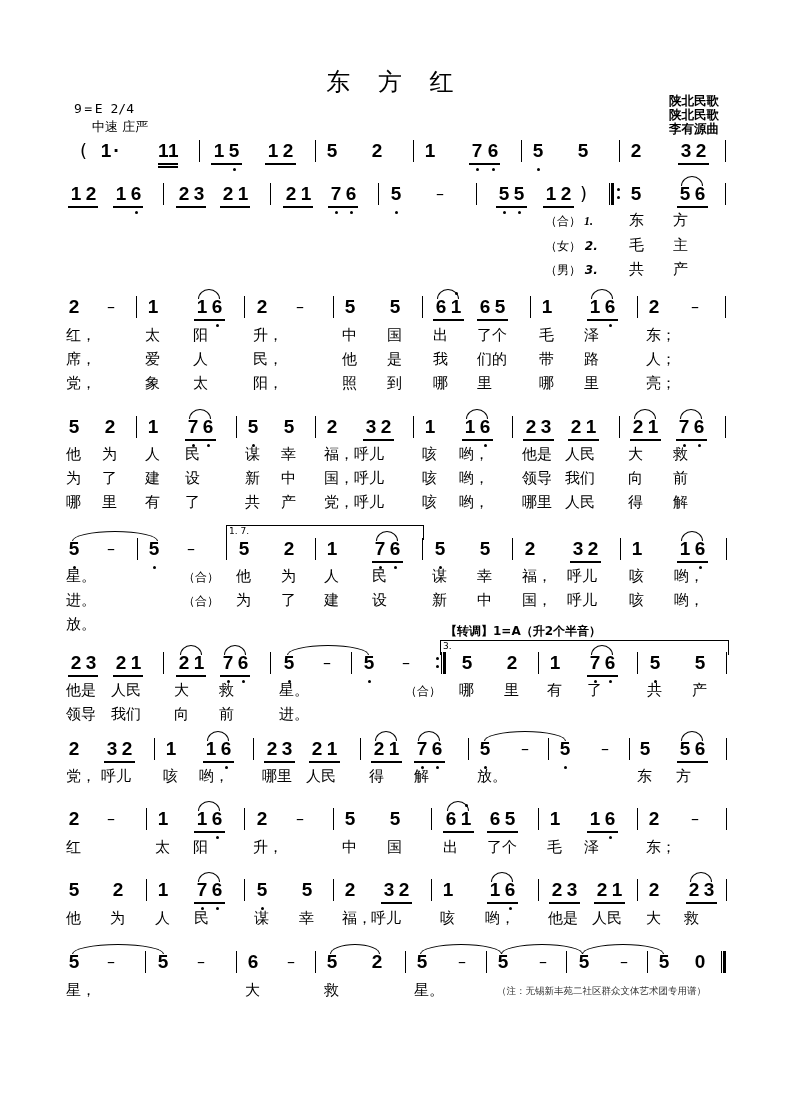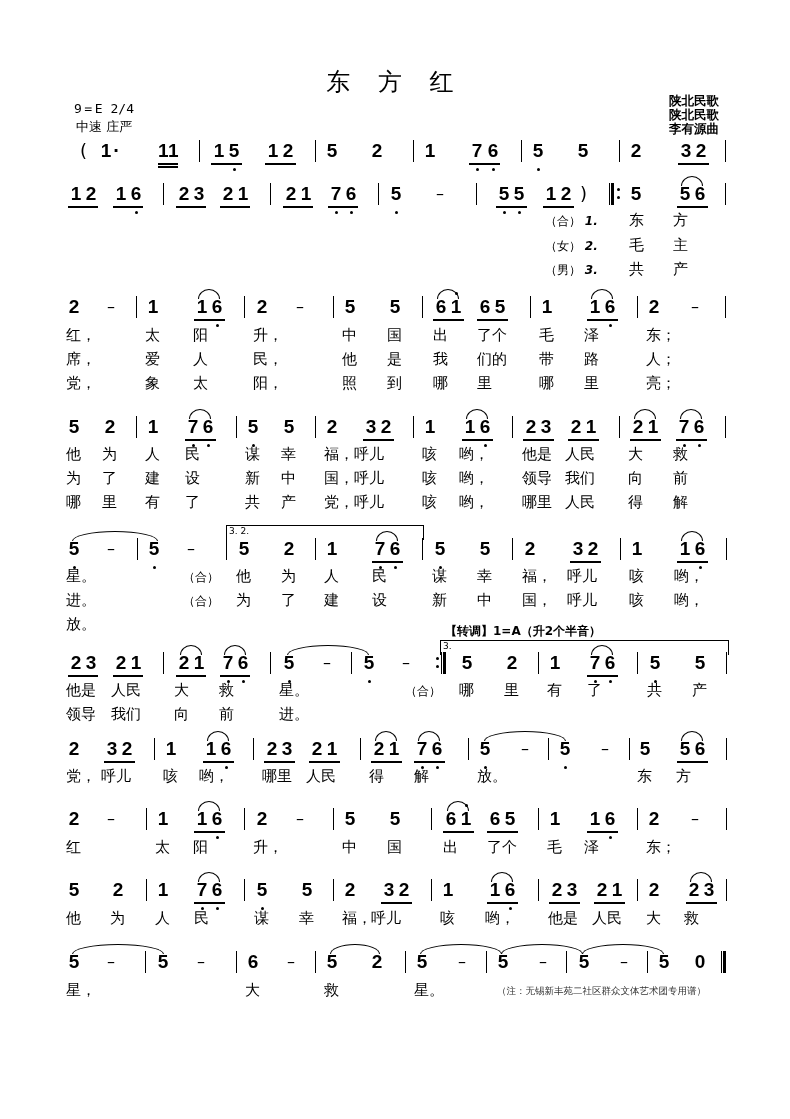--- a/index.html
+++ b/index.html
@@ -33,21 +33,21 @@
   .note { position:absolute; font-size:9.5px; color:#333; white-space:nowrap; }
   .repdots { position:absolute; top:6px; width:3px; height:12px; }
   .repdots::before, .repdots::after { content:""; position:absolute; left:0; width:3px; height:3px; border-radius:50%; background:#000; }
   .repdots::before { top:0; } .repdots::after { top:8px; }
 </style>
 </head>
 <body>
 
 <div class="title">东 方 红</div>
 <div class="meta" style="left:74px;top:102px;font-family:'DejaVu Sans Mono',monospace;">9＝E  2/4</div>
-<div class="meta" style="left:76px;top:120px;">中速 庄严</div>
+<div class="meta" style="left:92px;top:120px;">中速 庄严</div>
 <div class="credits">
   <div>陕北民歌</div>
   <div>陕北民歌</div>
   <div>李有源曲</div>
 </div>
 
 <div class="line" style="top:139px;">
   <span class="paren" style="left:80px;">(</span>
   <span class="n" style="left:98px;">1</span>
   <span class="abs" style="left:113px;top:0;font-weight:bold;font-size:16px;line-height:24px;">·</span>
@@ -116,21 +116,21 @@
   <span class="dbar" style="left:609px;"></span>
   <span class="repdots" style="left:617px;"></span>
   <span class="n" style="left:628px;">5</span>
   <span class="n" style="left:677px;">5</span>
   <span class="n" style="left:692px;">6</span>
   <span class="ul" style="left:677px;width:31px;"></span>
   <span class="tie" style="left:681px;top:-6px;width:22px;"></span>
   <span class="bar" style="left:725px;"></span>
 </div>
 
-<div class="lyr" style="left:545px;top:212px;font-size:12px;">
+<div class="lyr" style="left:545px;top:212px;font-size:12px;font-family:Liberation Serif, serif;">
   <span>（合）</span>&nbsp;<b><i>1.</i></b>
 </div>
 <div class="lyr" style="left:629px;top:211px;">东</div>
 <div class="lyr" style="left:673px;top:211px;">方</div>
 <div class="lyr" style="left:545px;top:237px;font-size:12px;">
   <span>（女）</span>&nbsp;<b><i>2.</i></b>
 </div>
 <div class="lyr" style="left:629px;top:236px;">毛</div>
 <div class="lyr" style="left:673px;top:236px;">主</div>
 <div class="lyr" style="left:545px;top:261px;font-size:12px;">
@@ -292,21 +292,21 @@
   <div class="lyr" style="left:324px;top:493px;">党，呼儿</div>
   <div class="lyr" style="left:422px;top:493px;">咳</div>
   <div class="lyr" style="left:459px;top:493px;">哟，</div>
   <div class="lyr" style="left:522px;top:493px;">哪里</div>
   <div class="lyr" style="left:565px;top:493px;">人民</div>
   <div class="lyr" style="left:628px;top:493px;">得</div>
   <div class="lyr" style="left:673px;top:493px;">解</div>
 </div>
 
 <div class="volta r" style="left:226px;top:525px;width:196px;">
-    <span>3. 2.</span>
+    <span>1. 7.</span>
   </div>
 <div class="line" style="top:537px;">
   <span class="n dot" style="left:66px;">5</span>
   <span class="dash" style="left:103px;">–</span>
   <span class="tie" style="left:72px;top:-6px;width:86px;"></span>
   <span class="bar" style="left:137px;"></span>
   <span class="n dot" style="left:146px;">5</span>
   <span class="dash" style="left:183px;">–</span>
   <span class="bar" style="left:226px;"></span>
   <span class="n" style="left:236px;">5</span>

